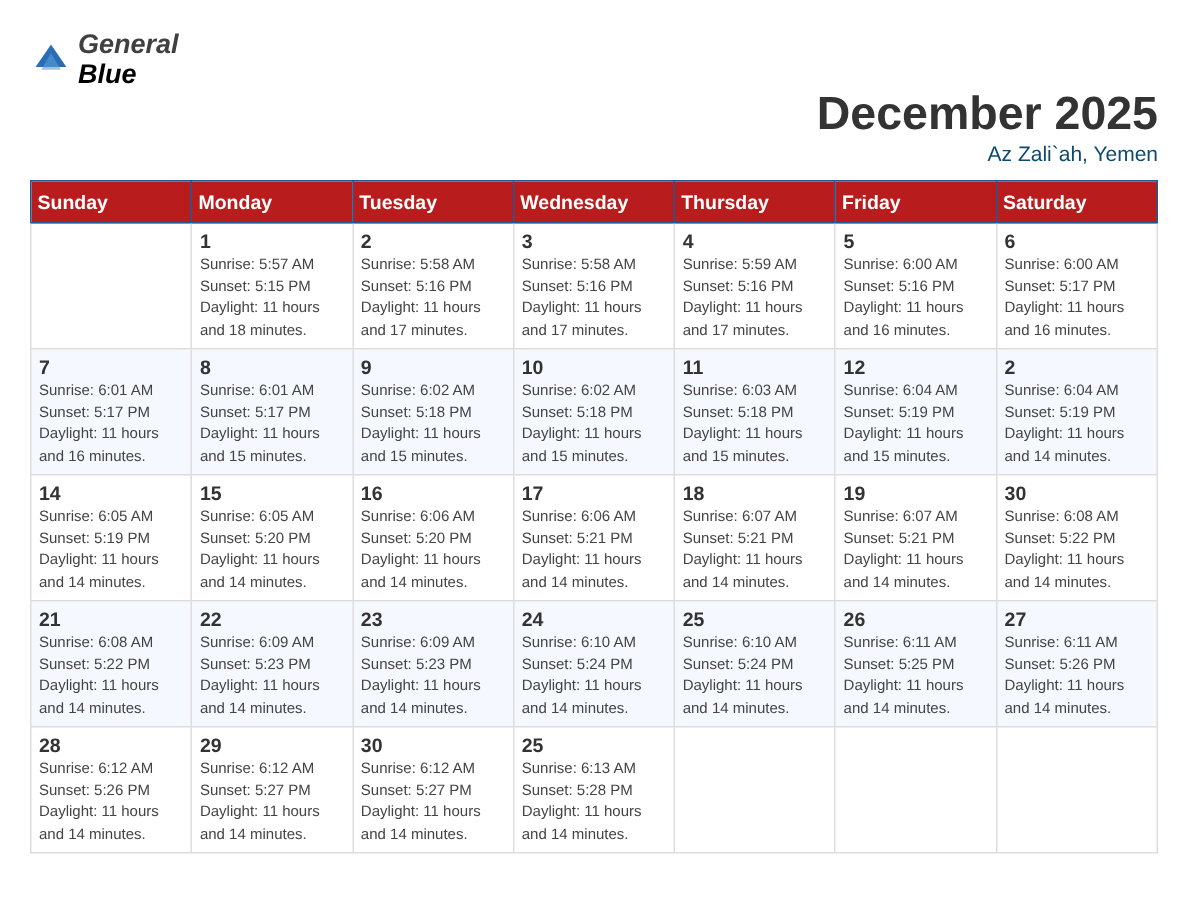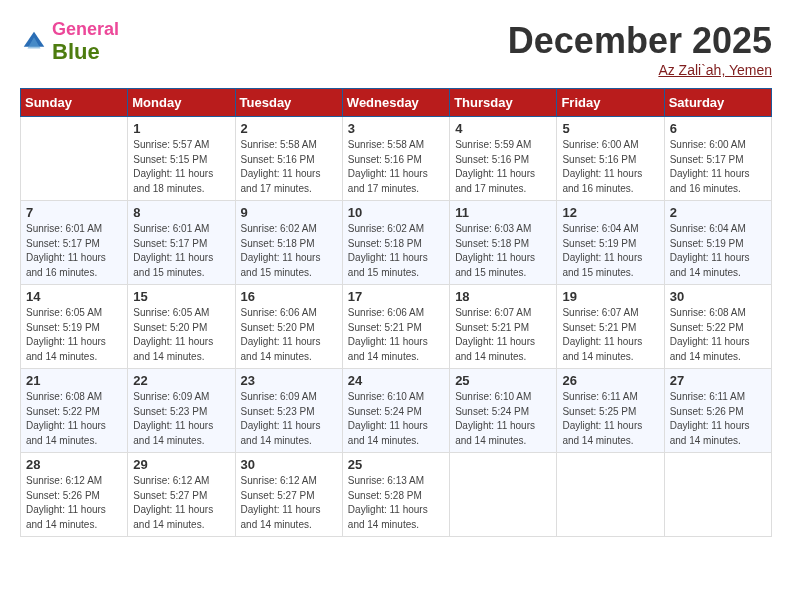--- a/index.html
+++ b/index.html
@@ -22,43 +22,45 @@
       gap: 4px;
     }
     .logo-text {
       display: flex;
       flex-direction: column;
       line-height: 1.1;
     }
     .logo-general {
       font-size: 18px;
       font-weight: bold;
-      color: #ec4899;
+      color: #404040;
+      font-style: italic;
     }
     .logo-blue {
-      font-size: 22px;
-      font-weight: bold;
-      color: #4d7c0f;
+      font-size: 18px;
+      font-weight: bold;
+      color: #000000;
+      font-style: italic;
     }
     .logo-icon {
       width: 28px;
       height: 28px;
     }
     .title-block {
       text-align: right;
     }
     .month-title {
-      font-size: 36px;
+      font-size: 31px;
       font-weight: bold;
       color: #333;
+      margin-top: 38px;
     }
     .location {
       font-size: 14px;
-      color: #7f1d1d;
-      text-decoration: underline;
+      color: #0c4a6e;
     }
     .calendar {
       width: 100%;
       border-collapse: collapse;
       border: 1px solid #ccc;
     }
     .calendar th {
       background: #2a6db5;
       color: #fff;
       padding: 6px 4px;

